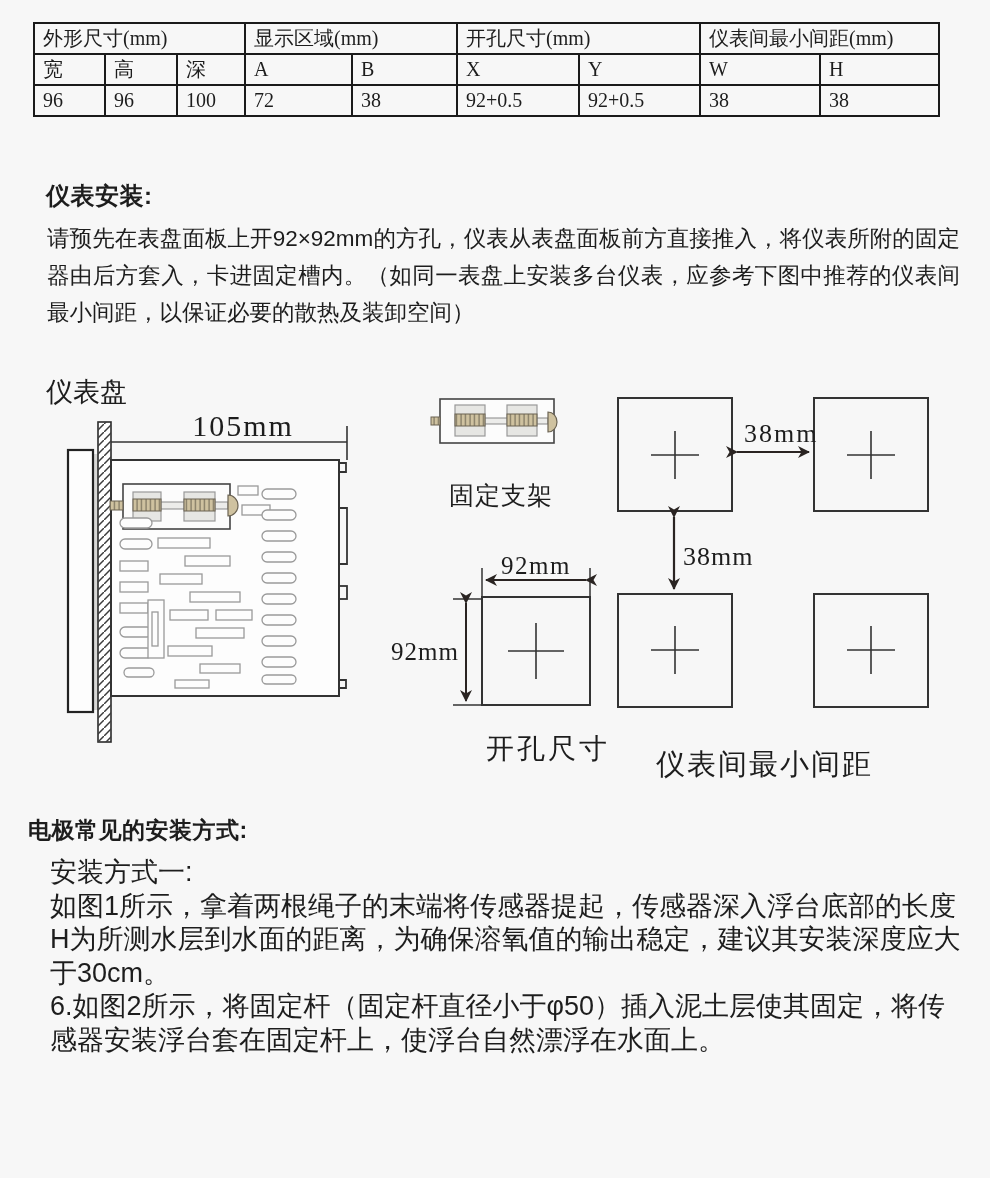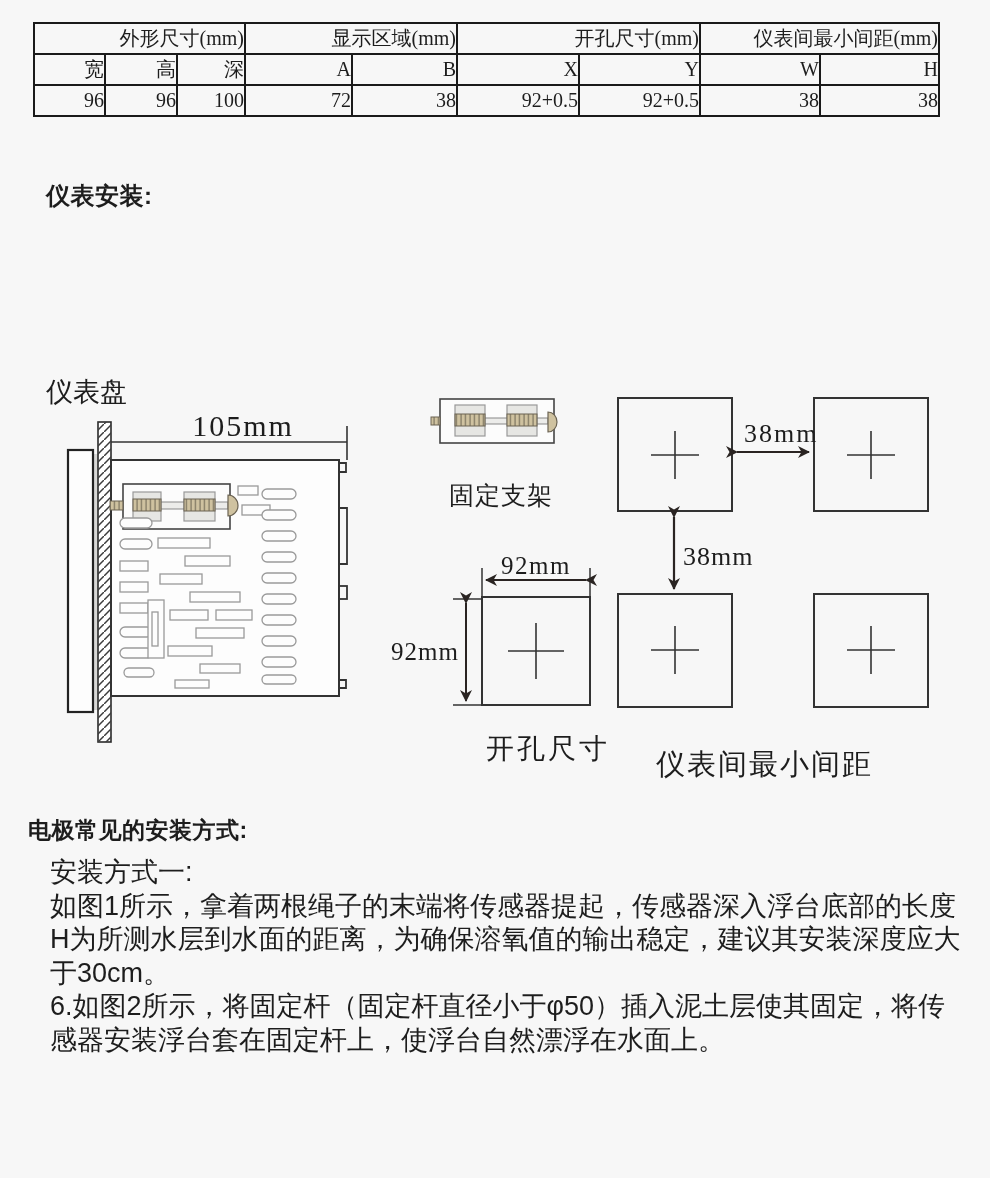--- a/index.html
+++ b/index.html
@@ -15,24 +15,24 @@
   
   .spec-table{
     position:absolute;left:33px;top:22px;
     border-collapse:collapse;
     font-family:"Liberation Serif","DejaVu Serif",serif;
     font-size:20px;
     table-layout:fixed;
   }
   .spec-table th,.spec-table td{
     border:2px solid #1a1a1a;
-    text-align:right;
+    text-align:left;
     font-weight:normal;
     height:29px;
-    padding:0 0;
+    padding:0 8px;
     overflow:hidden;
     white-space:nowrap;
     margin-top:31px;
   }
   
   .h-bold{
     position:absolute;left:46px;
     font-size:24px;font-weight:bold;
     letter-spacing:.5px;
   }
@@ -108,20 +108,21 @@
       <td>38</td>
       <td>92+0.5</td>
       <td>92+0.5</td>
       <td>38</td>
       <td>38</td>
     </tr>
   </tbody>
     </table>
 
   <div class="h-bold" style="top:180px">仪表安装:</div>
+  <div class="install-body">请预先在表盘面板上开92×92mm的方孔，仪表从表盘面板前方直接推入，将仪表所附的固定器由后方套入，卡进固定槽内。（如同一表盘上安装多台仪表，应参考下图中推荐的仪表间最小间距，以保证必要的散热及装卸空间）</div>
 
   <svg class="diagram-svg" width="990" height="422" viewBox="0 0 990 422">
     <defs>
       <pattern id="hatch" patternUnits="userSpaceOnUse" width="8" height="8">
         <path d="M-2,10 L10,-2" stroke="#3d3d3d" stroke-width="1.5" fill="none"></path>
       </pattern>
       <pattern id="thread" patternUnits="userSpaceOnUse" width="4.5" height="14">
         <rect width="4.5" height="14" fill="#cfc2a0"></rect>
         <line x1="2" y1="0" x2="2" y2="14" stroke="#746b58" stroke-width="1.1"></line>
       </pattern>

